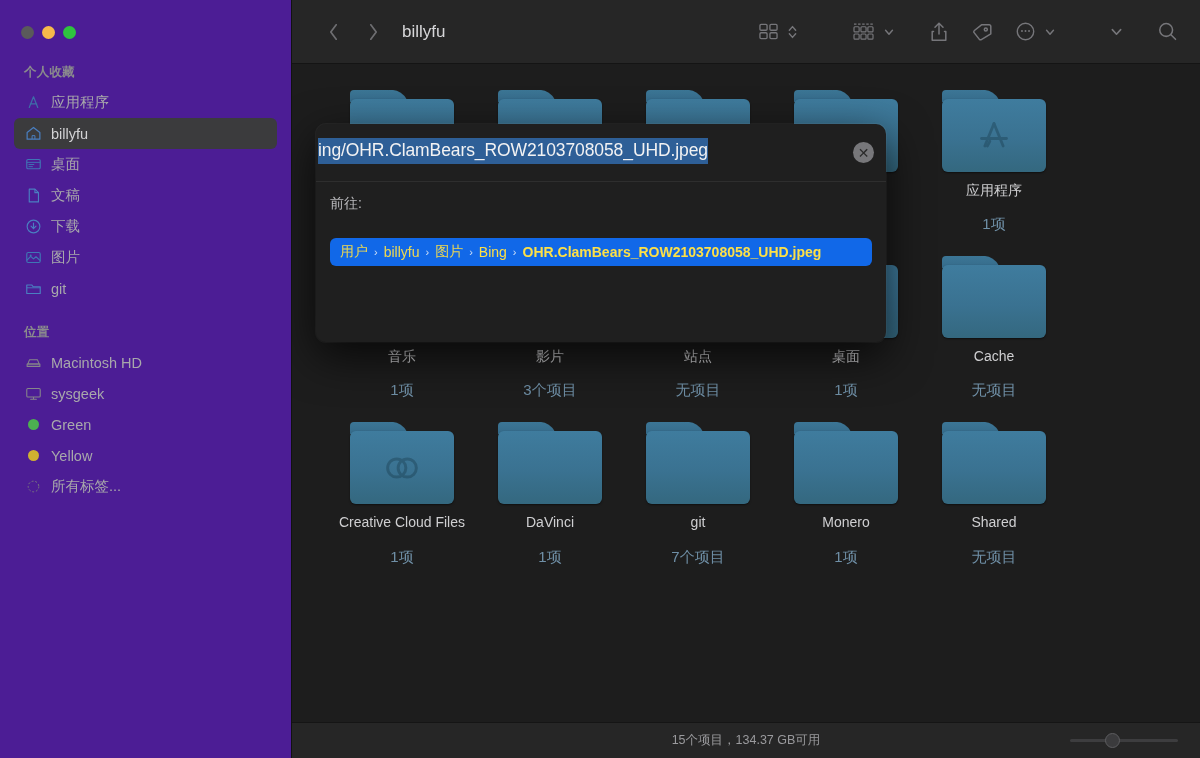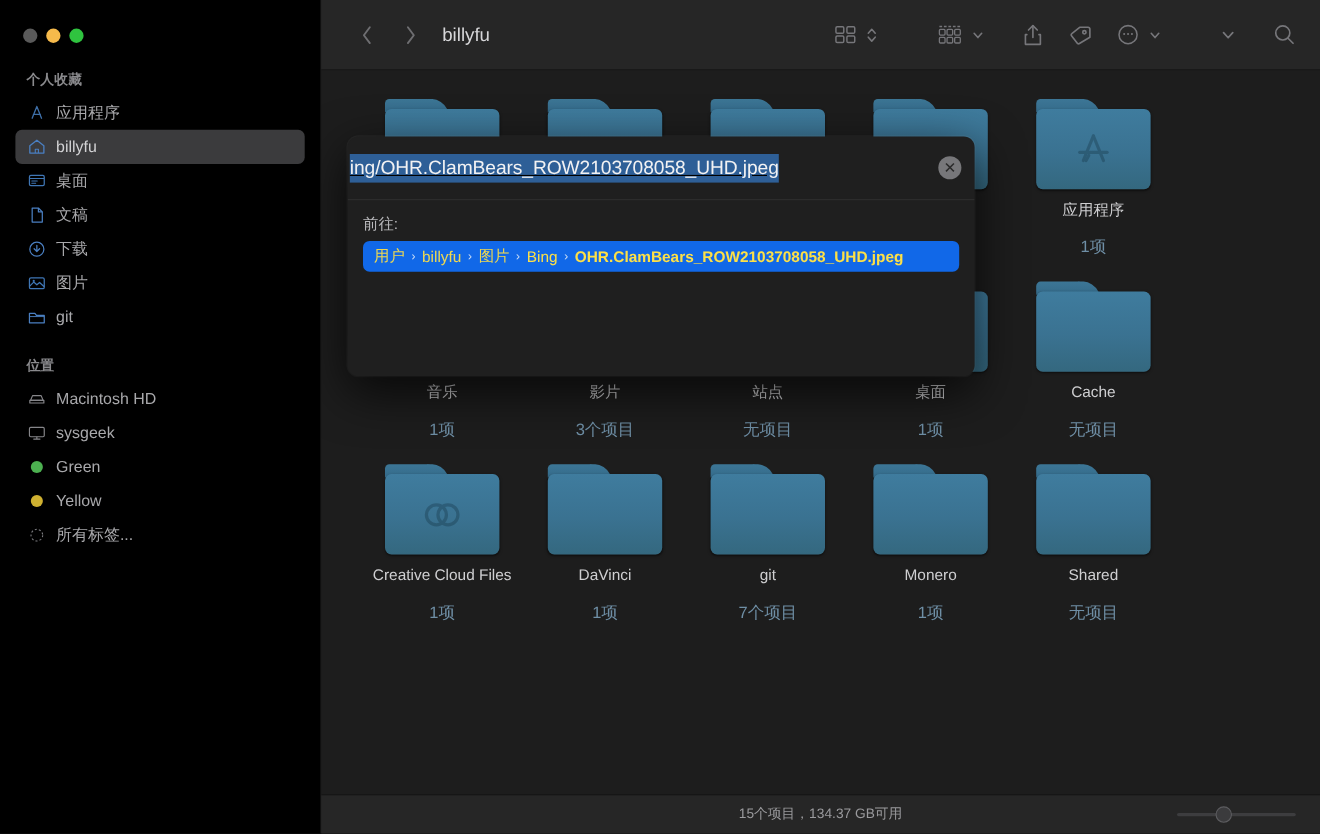--- a/index.html
+++ b/index.html
@@ -15,21 +15,21 @@
     position: relative;
     width: 1200px; height: 758px;
     display: flex;
     overflow: hidden;
     background: #1d1d1d;
   }
 
   
   #sidebar {
     width: 292px; height: 758px;
-    background: #000000;
+    background: #4c1d95;
     flex: 0 0 292px;
     position: relative;
     padding-top: 0;
     border-right: 1px solid #121212;
   }
   #traffic {
     height: 64px;
     display: flex;
     align-items: center;
     padding-left: 21px;
@@ -243,23 +243,22 @@
     padding: 0 12px 0 0;
     border-bottom: 1px solid #2e2e2e;
     position: relative;
   }
   #goto-input {
     flex: 1 1 auto;
     height: 30px;
     overflow: hidden;
     white-space: nowrap;
     display: flex;
-    align-items: center;
+    align-items: flex-start;
     padding-left: 4px;
-    text-decoration: underline;
   }
   #goto-input-text {
     background: #2e5f97;
     color: #f2f2f3;
     font-size: 17.5px;
     padding: 2px 0 3px 0;
     white-space: nowrap;
     letter-spacing: -0.1px;
     margin-left: -2px;
   }
@@ -273,21 +272,21 @@
     justify-content: center;
     font-size: 14px;
     flex: 0 0 21px;
     margin-left: 8px;
     cursor: default;
   }
   #goto-body { padding: 13px 14px 0 14px; }
   #goto-label {
     font-size: 14px;
     color: #b9b9bc;
-    margin-bottom: 6px;
+    margin-bottom: 25px;
   }
   #goto-suggestion {
     background: #1168e8;
     border-radius: 6px;
     height: 28px;
     display: flex;
     align-items: center;
     padding: 0 10px;
     gap: 5px;
     color: #fff;

